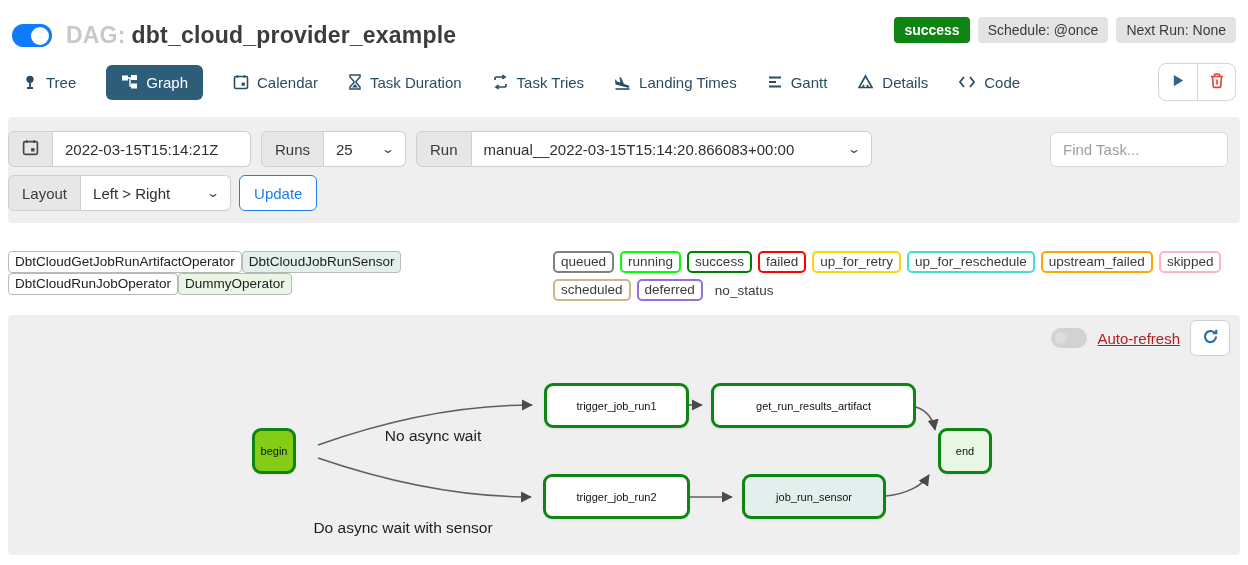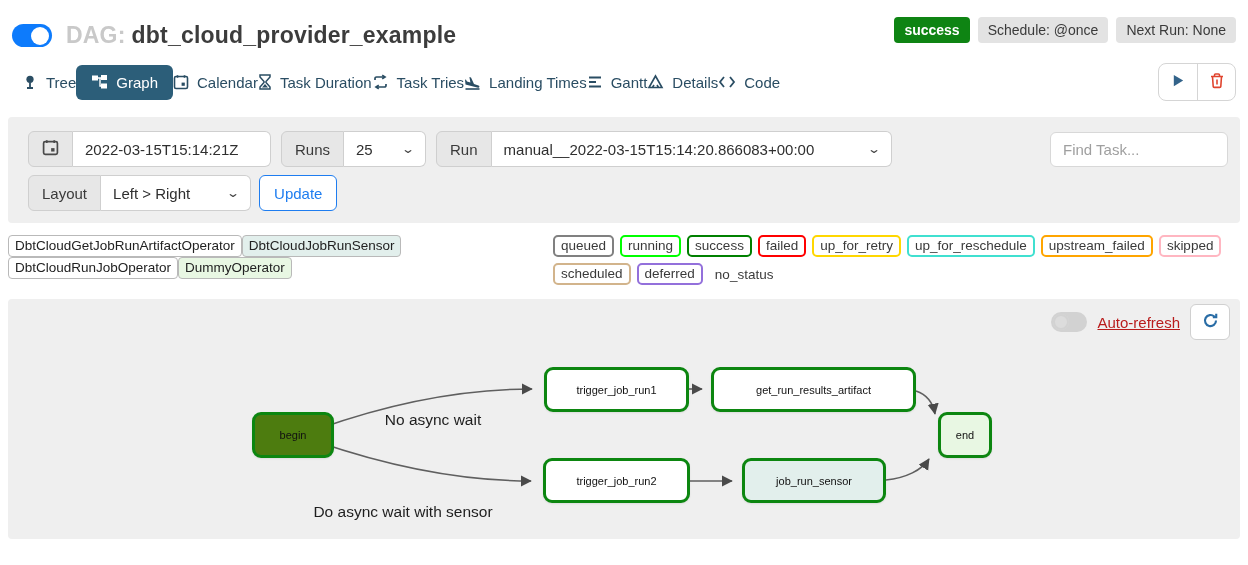--- a/index.html
+++ b/index.html
@@ -19,21 +19,21 @@
   
   .tabbar { display:flex; align-items:center; gap:30px; padding:8px 12px 10px 22px; }
   .tab { display:flex; align-items:center; gap:8px; font-size:15px; color:#2a4d63; cursor:pointer; white-space:nowrap; }
   .tab svg { display:block; }
   .tab.active { background:#2c5e79; color:#fff; padding:9px 15px; border-radius:6px; }
   .tab-actions { margin-left:auto; display:flex; border:1px solid #d5d5d5; border-radius:8px; overflow:hidden; background:#fff; }
   .tab-actions .act { width:38px; height:36px; display:flex; align-items:center; justify-content:center; cursor:pointer; }
   .tab-actions .act + .act { border-left:1px solid #d5d5d5; }
 
   
-  .filter-panel { margin:6px 8px 0 8px; background:#efefef; border-radius:4px; padding:14px 12px 12px 20px; }
+  .filter-panel { margin:6px 8px 16px 8px; background:#efefef; border-radius:4px; padding:14px 12px 12px 0; }
   .frow { display:flex; align-items:center; }
   .frow + .frow { margin-top:8px; }
   .igroup { display:flex; align-items:stretch; height:36px; border-radius:6px; }
   .iaddon { background:#e7e7e7; border:1px solid #cfcfcf; display:flex; align-items:center; justify-content:center;
             padding:0 13px; font-size:15px; color:#3a3a3a; border-radius:6px 0 0 6px; }
   .ifield { background:#fff; border:1px solid #cfcfcf; border-left:none; display:flex; align-items:center;
             padding:0 12px; font-size:15px; color:#2f2f2f; border-radius:0 6px 6px 0; }
   input.ifield { outline:none; font-family:"Liberation Sans", sans-serif; }
   .iselect { gap:14px; cursor:pointer; justify-content:space-between; }
   .chev { font-size:12px; color:#444; transform:scaleX(1.4); }
@@ -80,21 +80,21 @@
     <span class="prefix">DAG:</span><span>dbt_cloud_provider_example</span>
   </div>
   <div class="header-badges">
     <span class="badge success">success</span>
     <span class="badge">Schedule: @once</span>
     <span class="badge">Next Run: None</span>
   </div>
 </div>
 
 <div class="tabbar">
-  <div id="tabs-holder" style="display:flex;align-items:center;">
+  <div id="tabs-holder" style="display:flex;align-items:center;gap:30px;">
       <div class="tab">
         <span style="display: flex;">
           <svg width="16" height="16" viewBox="0 0 16 16">
             <circle cx="8" cy="5.3" r="3.6" fill="currentColor"></circle>
             <path d="M8 8.5 V14 M5 14 h6" stroke="currentColor" stroke-width="1.8" fill="none"></path>
           </svg>
         </span>
         <span>Tree</span>
       </div>
       <div class="tab active">
@@ -279,21 +279,21 @@
       <path d="M 310,130 C 380,105 450,90 524,90" marker-end="url(#arr)"></path>
       <path d="M 310,143 C 380,167 450,182 523,182" marker-end="url(#arr)"></path>
       <path d="M 681,90 L 694,90" marker-end="url(#arr)"></path>
       <path d="M 908,92 C 920,96 925,104 927,115" marker-end="url(#arr)"></path>
       <path d="M 682,182 L 724,182" marker-end="url(#arr)"></path>
       <path d="M 878,181 C 898,179 914,171 921,160" marker-end="url(#arr)"></path>
     </g>
   </svg>
 
   <div id="nodes-holder">
-      <div class="node" style="left: 244px; top: 113px; width: 82px; height: 46px; background: #4d7c0f;">begin</div>
+      <div class="node" style="left: 244px; top: 113px; width: 44px; height: 46px; background: #84cc16;">begin</div>
       <div class="node" style="left: 536px; top: 68px; width: 145px; height: 45px; background: rgb(255, 255, 255);">trigger_job_run1</div>
       <div class="node" style="left: 703px; top: 68px; width: 205px; height: 45px; background: rgb(255, 255, 255);">get_run_results_artifact</div>
       <div class="node" style="left: 930px; top: 113px; width: 54px; height: 46px; background: rgb(232, 247, 227);">end</div>
       <div class="node" style="left: 535px; top: 159px; width: 147px; height: 45px; background: rgb(255, 255, 255);">trigger_job_run2</div>
       <div class="node" style="left: 734px; top: 159px; width: 144px; height: 45px; background: rgb(226, 239, 236);">job_run_sensor</div>
     </div>
   <div id="labels-holder">
       <div class="edge-label" style="left: 425px; top: 111px;">No async wait</div>
       <div class="edge-label" style="left: 395px; top: 203px;">Do async wait with sensor</div>
     </div>

